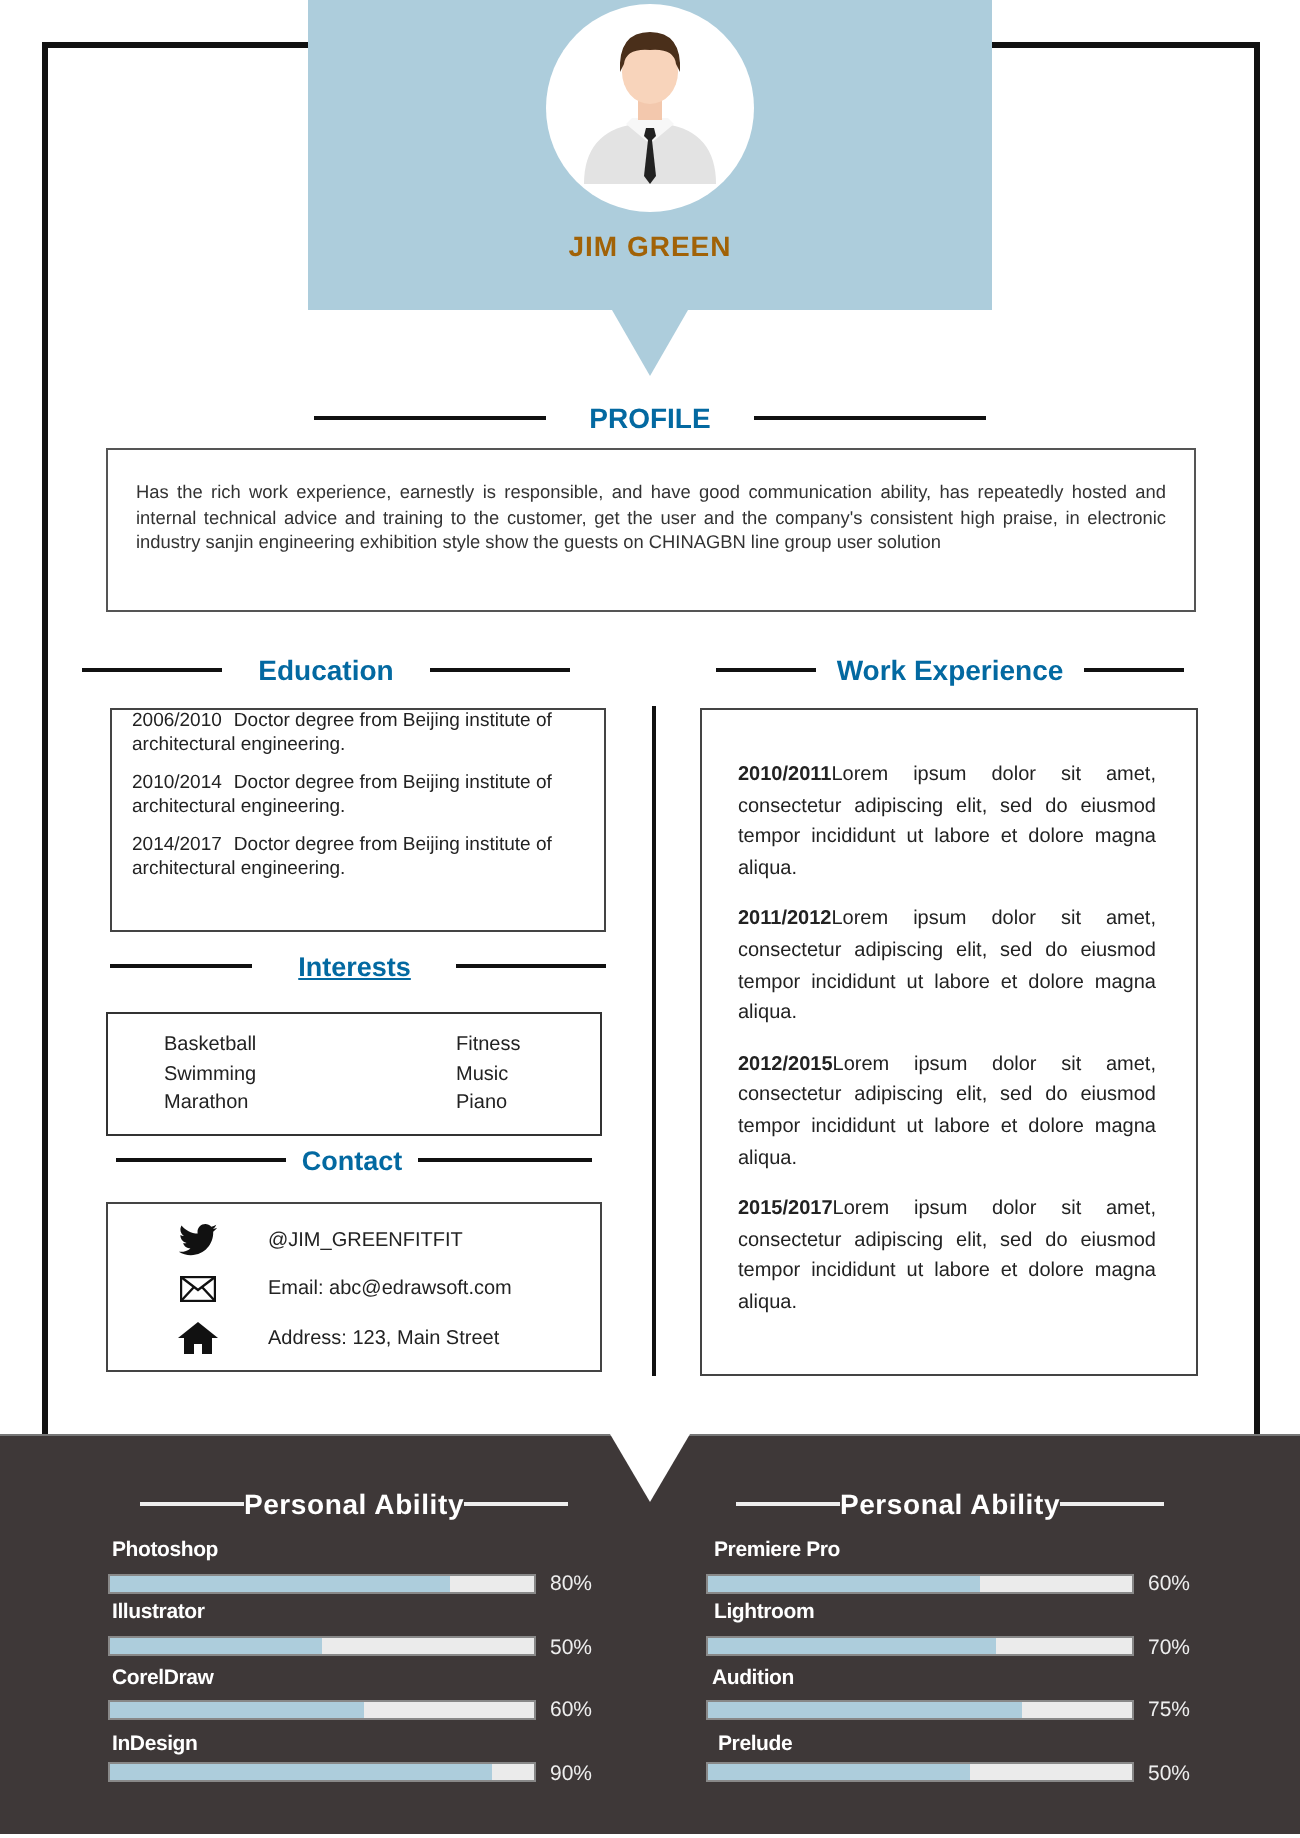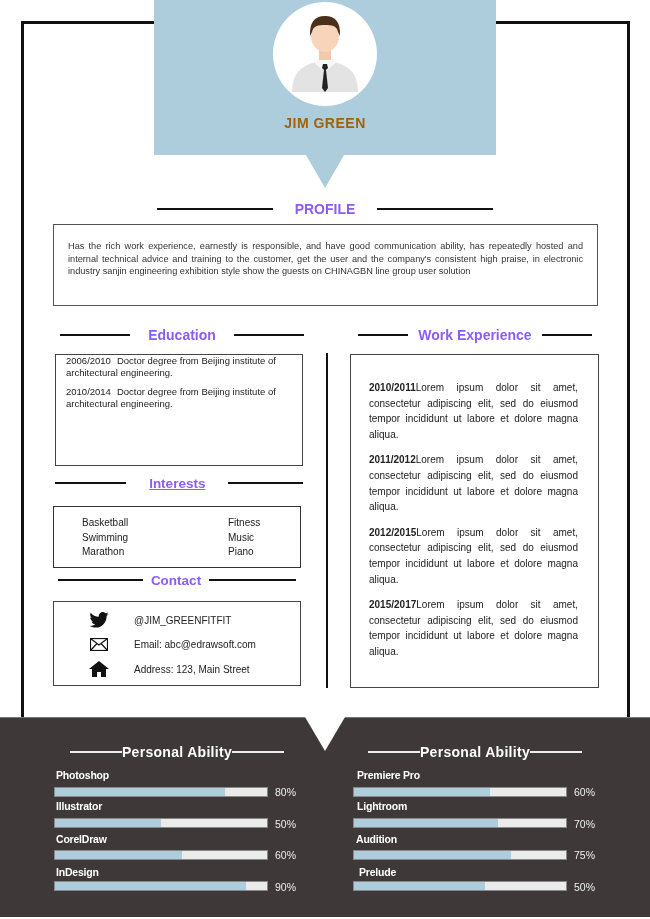--- a/index.html
+++ b/index.html
@@ -13,21 +13,21 @@
   .header-pointer { position: absolute; left: 306px; top: 155px; width: 0; height: 0;
                     border-left: 19px solid transparent; border-right: 19px solid transparent;
                     border-top: 33px solid #adcddc; }
   .avatar { position: absolute; left: 273px; top: 2px; width: 104px; height: 104px; border-radius: 50%;
             background: #ffffff; overflow: hidden; }
   .name { position: absolute; left: 154px; top: 115px; width: 342px; text-align: center;
           color: #a16207; font-weight: bold; font-size: 14px; letter-spacing: 0.5px; }
 
   .sec-head { position: absolute; display: flex; align-items: center; justify-content: center; }
   .sec-head .line { height: 1.5px; background: #111; }
-  .sec-head .title { font-weight: bold; color: #8b5cf6; white-space: nowrap; }
+  .sec-head .title { font-weight: bold; color: #0369a1; white-space: nowrap; }
 
   .profile-box { position: absolute; left: 53px; top: 224px; width: 545px; height: 82px;
                  border: 1.5px solid #555; padding: 15px 14px 0 14px; font-size: 9.2px; line-height: 12.5px;
                  color: #333; text-align: justify; }
 
   .vdivider { position: absolute; left: 326px; top: 353px; width: 1.5px; height: 335px; background: #111; }
 
   .edu-box { position: absolute; left: 55px; top: 354px; width: 248px; height: 112px;
              border: 1.5px solid #444; padding: 0 8px 0 10px; font-size: 9.5px; line-height: 12px; color: #222; }
   .edu-item { margin-bottom: 7px; }
@@ -86,31 +86,34 @@
 
 <div class="sec-head" style="left:155px; top:200px; width:340px; height:18px;">
   <div class="line" style="width:116px;"></div>
   <div class="title" style="font-size:14px; margin:0 22px;">PROFILE</div>
   <div class="line" style="width:116px;"></div>
 </div>
 <div class="profile-box">
   <p>Has the rich work experience, earnestly is responsible, and have good communication ability, has repeatedly hosted and internal technical advice and training to the customer, get the user and the company's consistent high praise, in electronic industry sanjin engineering exhibition style show the guests on CHINAGBN line group user solution</p>
 </div>
 
-<div class="sec-head" style="left:59px; top:326px; width:246px; height:18px;">
+<div class="sec-head" style="left:40px; top:326px; width:246px; height:18px;">
   <div class="line" style="width:70px;"></div>
   <div class="title" style="font-size:14px; margin:0 18px;">Education</div>
   <div class="line" style="width:70px;"></div>
 </div>
 <div class="edu-box">
   <div class="edu-item">
     <span class="yr">2006/2010</span><span>Doctor degree from Beijing institute of architectural engineering.</span>
   </div>
   <div class="edu-item">
     <span class="yr">2010/2014</span><span>Doctor degree from Beijing institute of architectural engineering.</span>
+  </div>
+  <div class="edu-item">
+    <span class="yr">2014/2017</span><span>Doctor degree from Beijing institute of architectural engineering.</span>
   </div>
 </div>
 
 <div class="sec-head" style="left:55px; top:474px; width:248px; height:18px;">
   <div class="line" style="width:82px;"></div>
   <div class="title" style="font-size:13.5px; margin:0 23px;text-decoration:underline;">Interests</div>
   <div class="line" style="width:86px;"></div>
 </div>
 <div class="int-box">
   <div class="int-col" style="left:28px;">

